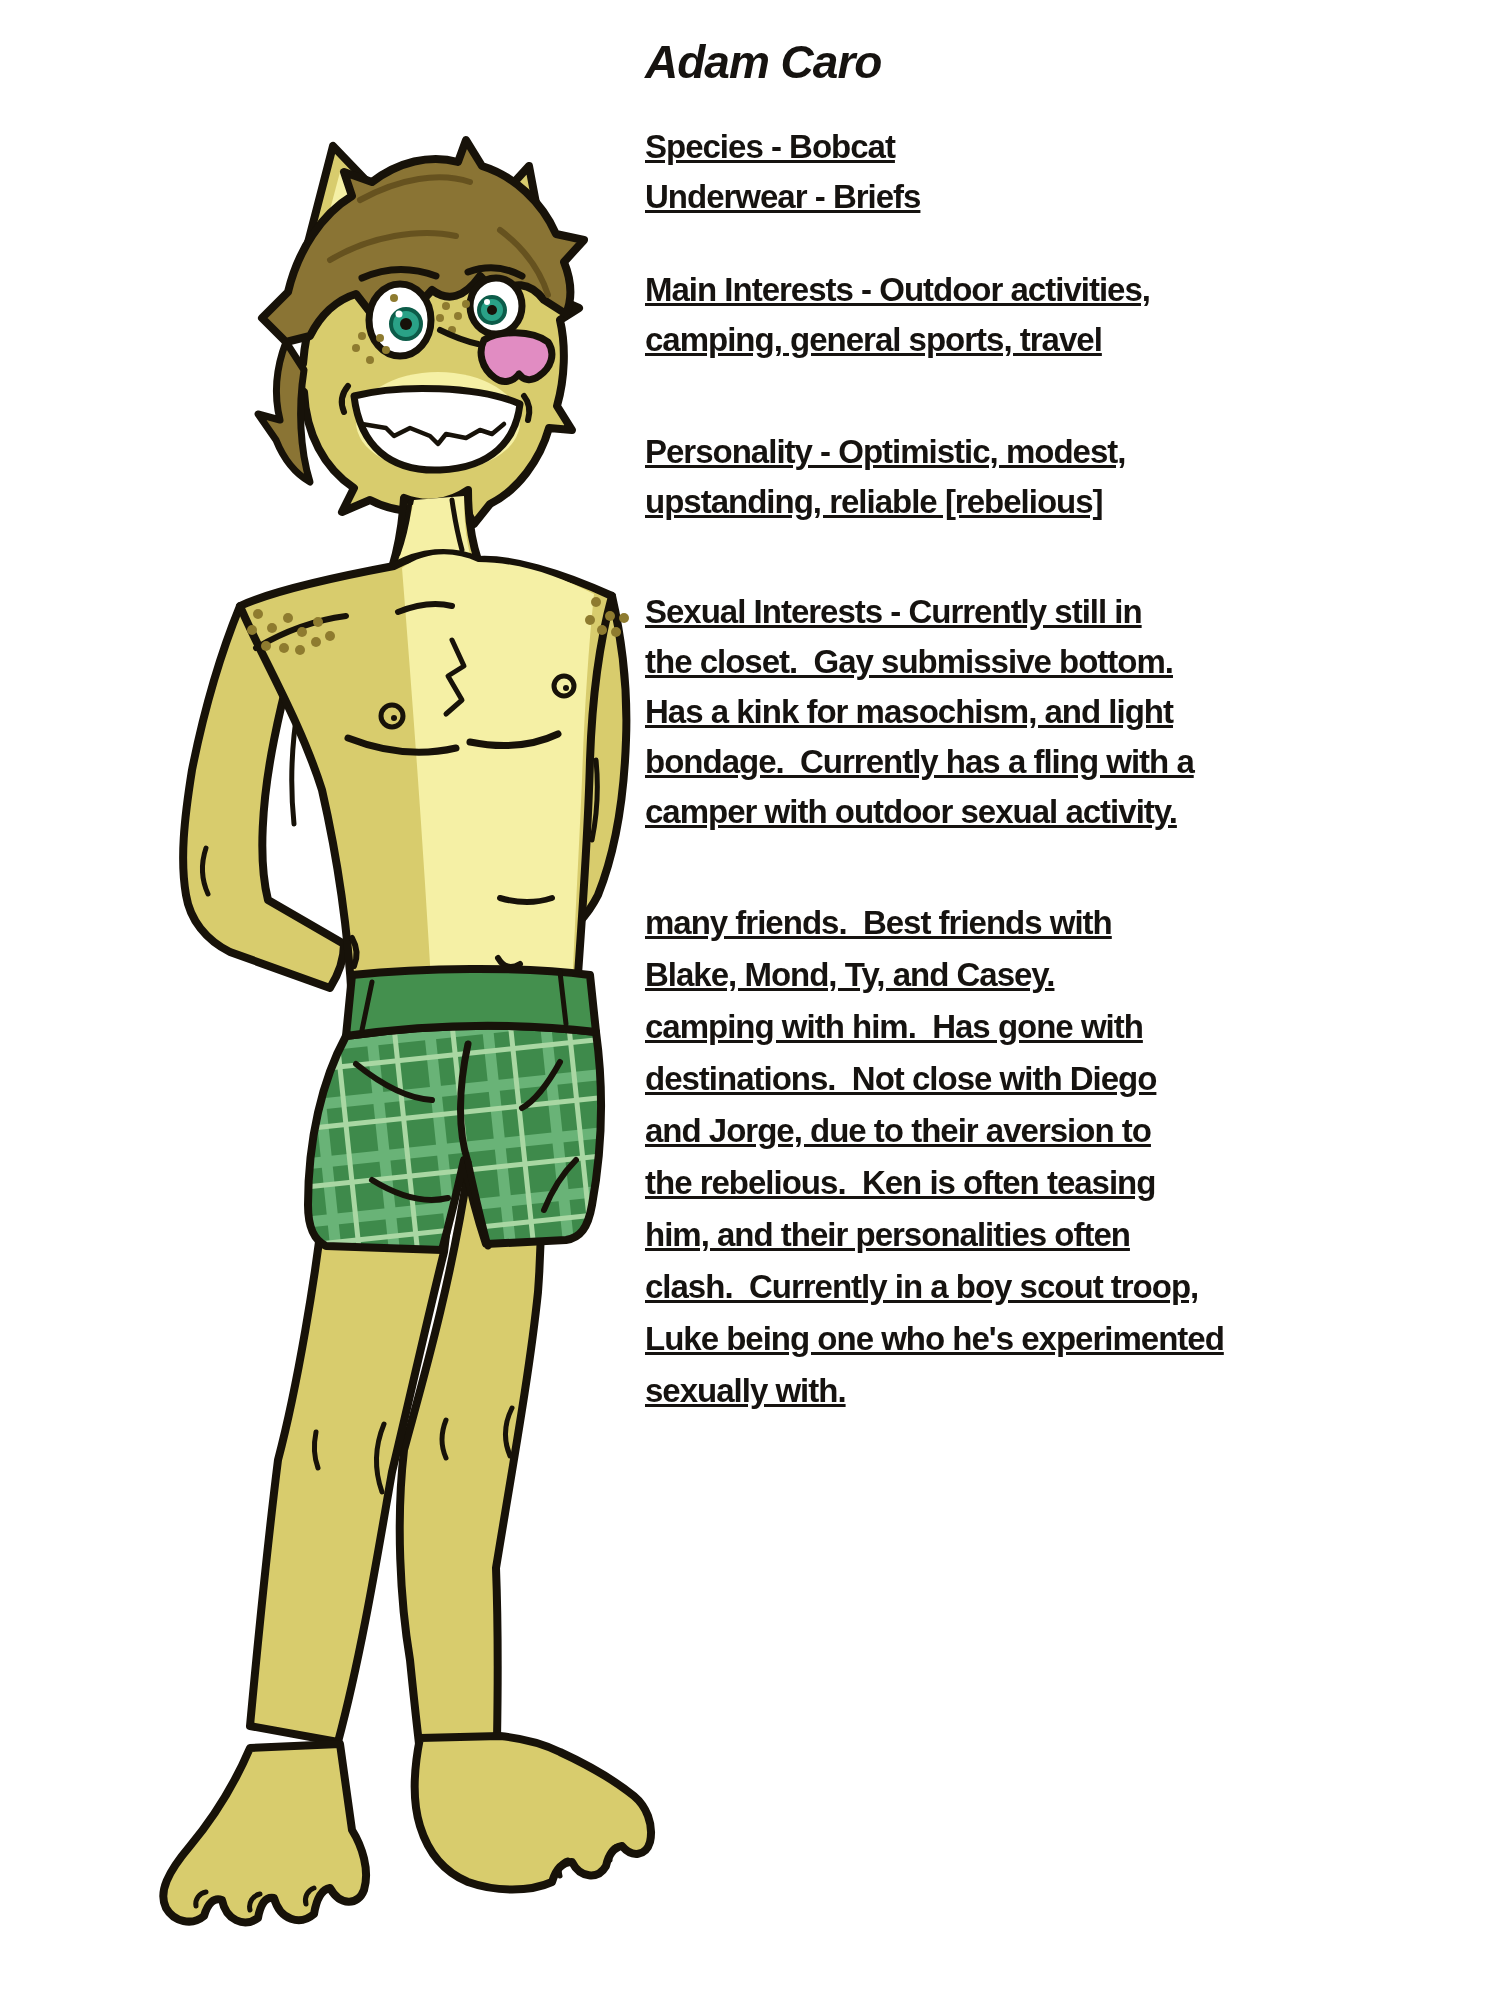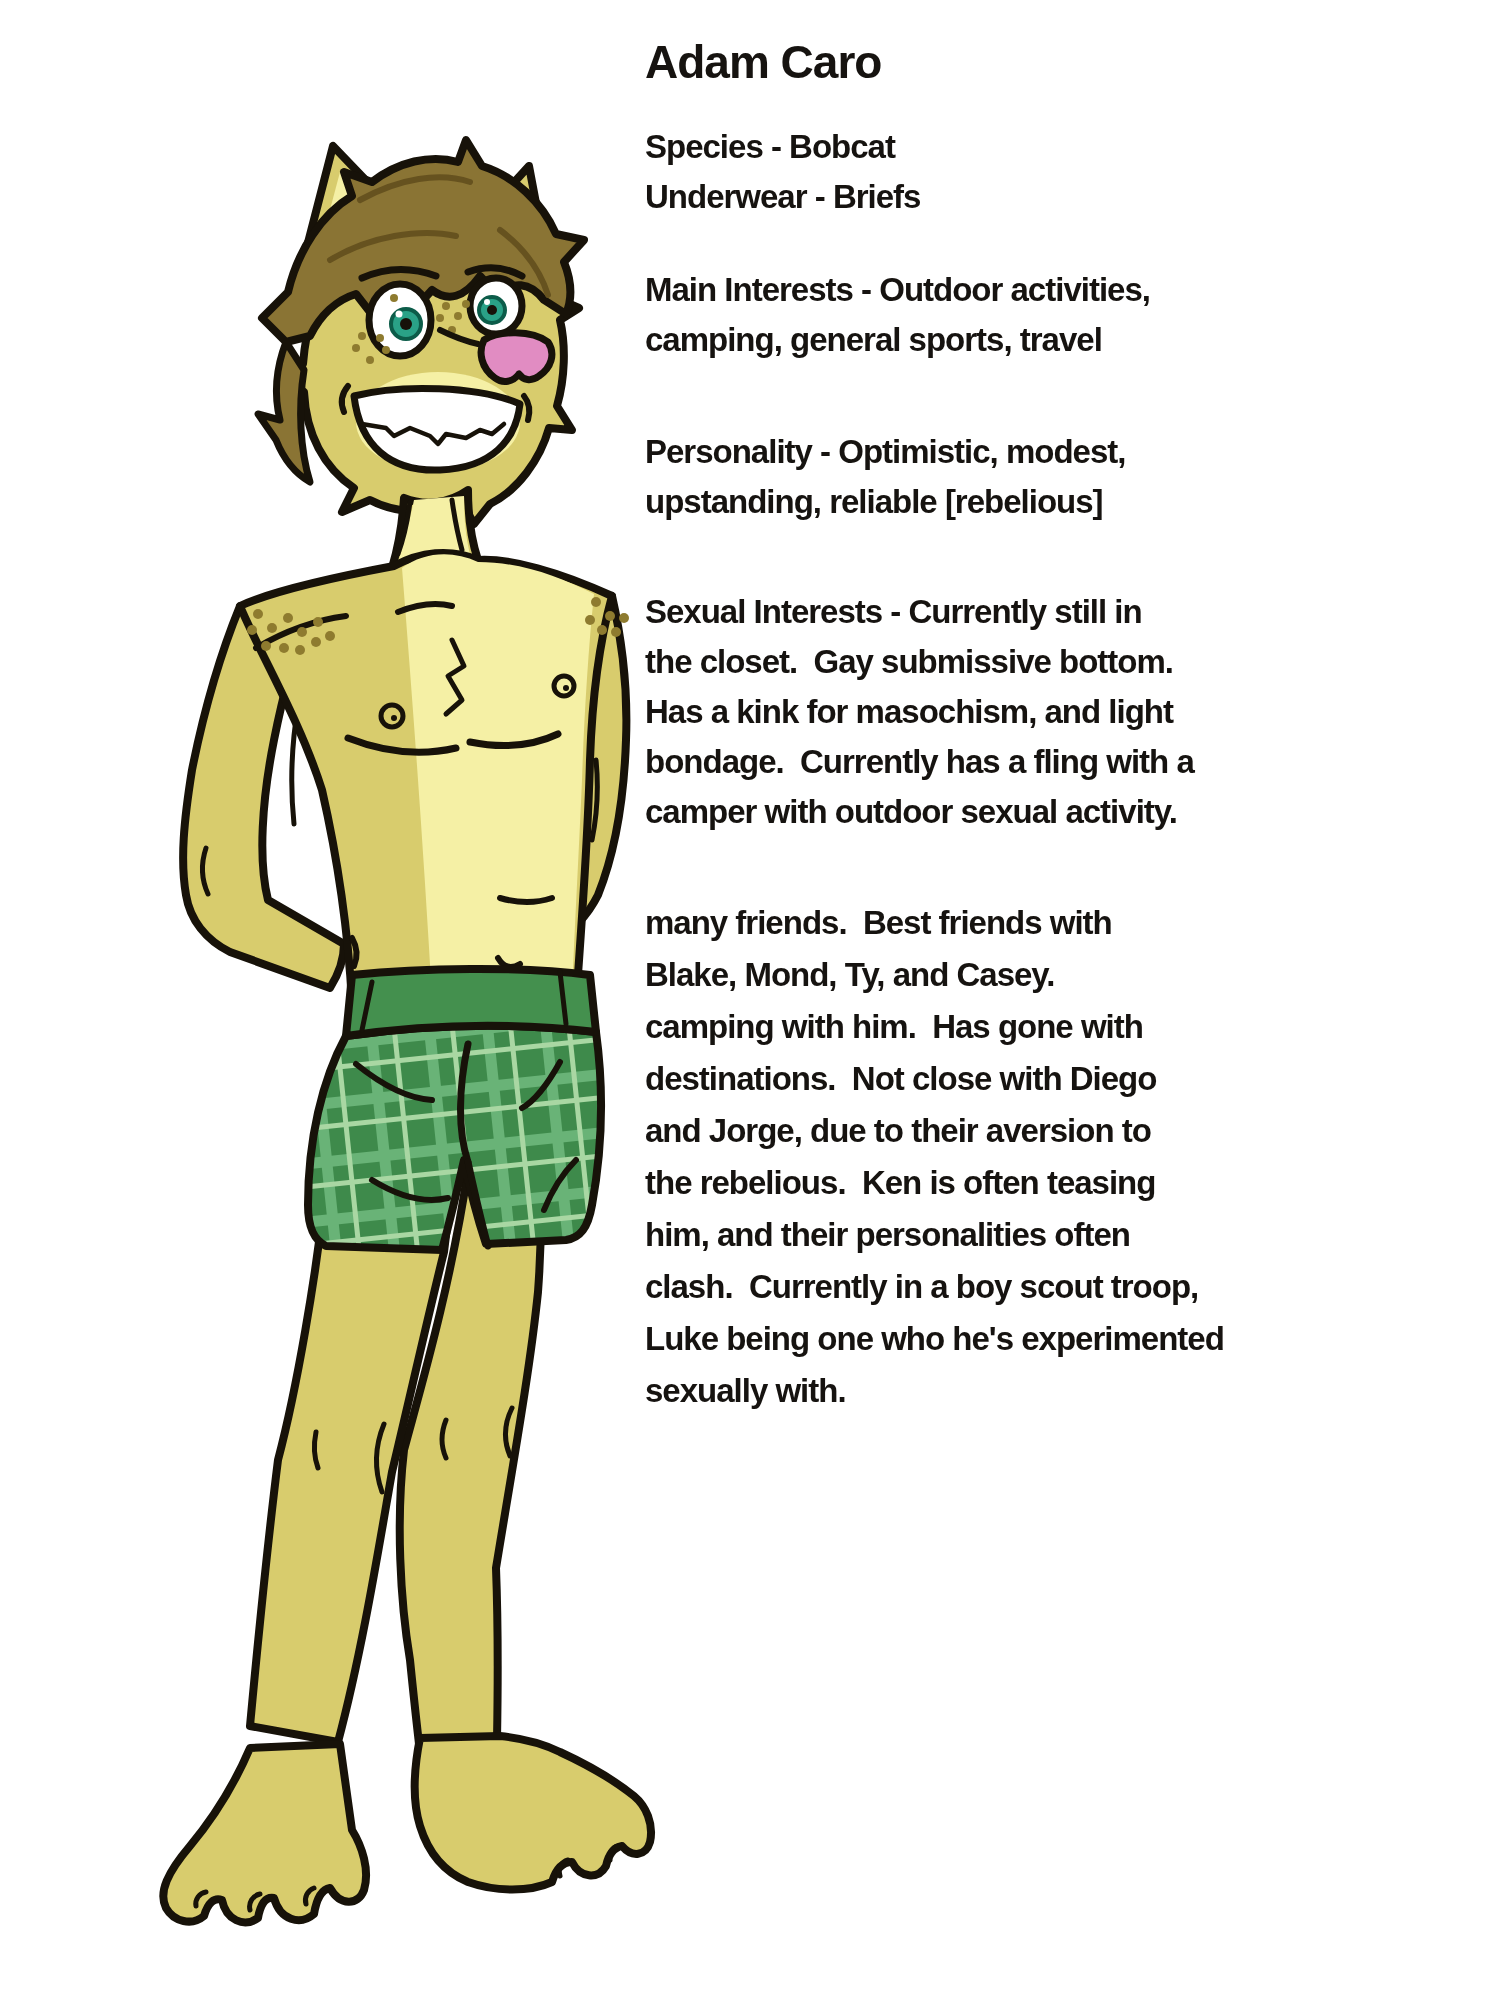--- a/index.html
+++ b/index.html
@@ -1,24 +1,24 @@
 <!DOCTYPE html>
 <html><head>
 <meta charset="utf-8">
 <style>
   html,body{margin:0;padding:0;background:#ffffff;}
   .canvas{position:relative;width:1500px;height:2000px;background:#ffffff;overflow:hidden;
           font-family:"Liberation Sans",sans-serif;color:#161310;}
   .figure{position:absolute;left:0;top:0;}
   .tcol{position:absolute;left:645px;top:0;width:680px;}
   .title{position:absolute;left:0;top:38px;margin:0;font-size:46px;line-height:48px;
-         font-weight:700;letter-spacing:-1px;}
+         font-weight:700;letter-spacing:-1px;font-style:italic;}
   .block{position:absolute;left:0;width:680px;font-size:33px;font-weight:700;
          line-height:50px;letter-spacing:-1px;}
-  .ln{white-space:pre;}
+  .ln{white-space:pre;text-decoration:underline;}
   .b1{top:122px}
   .b2{top:265px}
   .b3{top:427px}
   .b4{top:587px}
   .b5{top:897px;line-height:52px;}
   svg *{stroke-linecap:round;stroke-linejoin:round;}
 </style>
 </head>
 <body>
 

